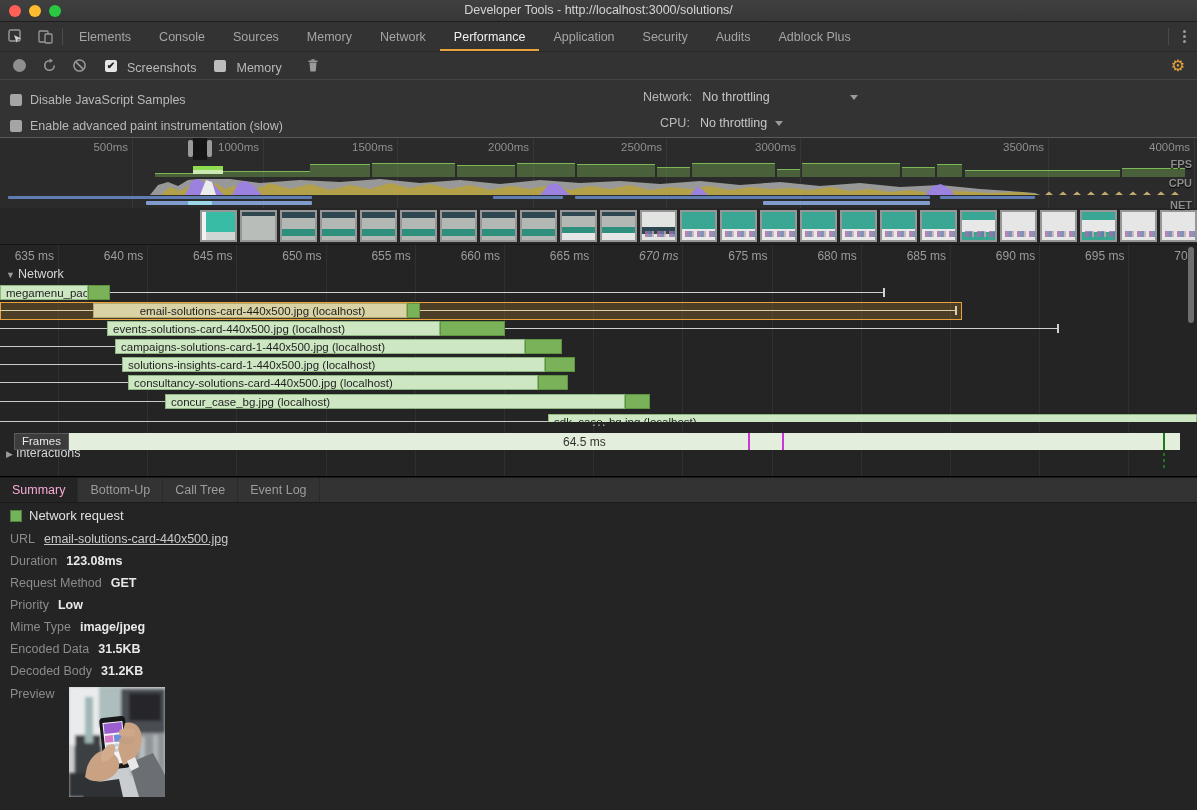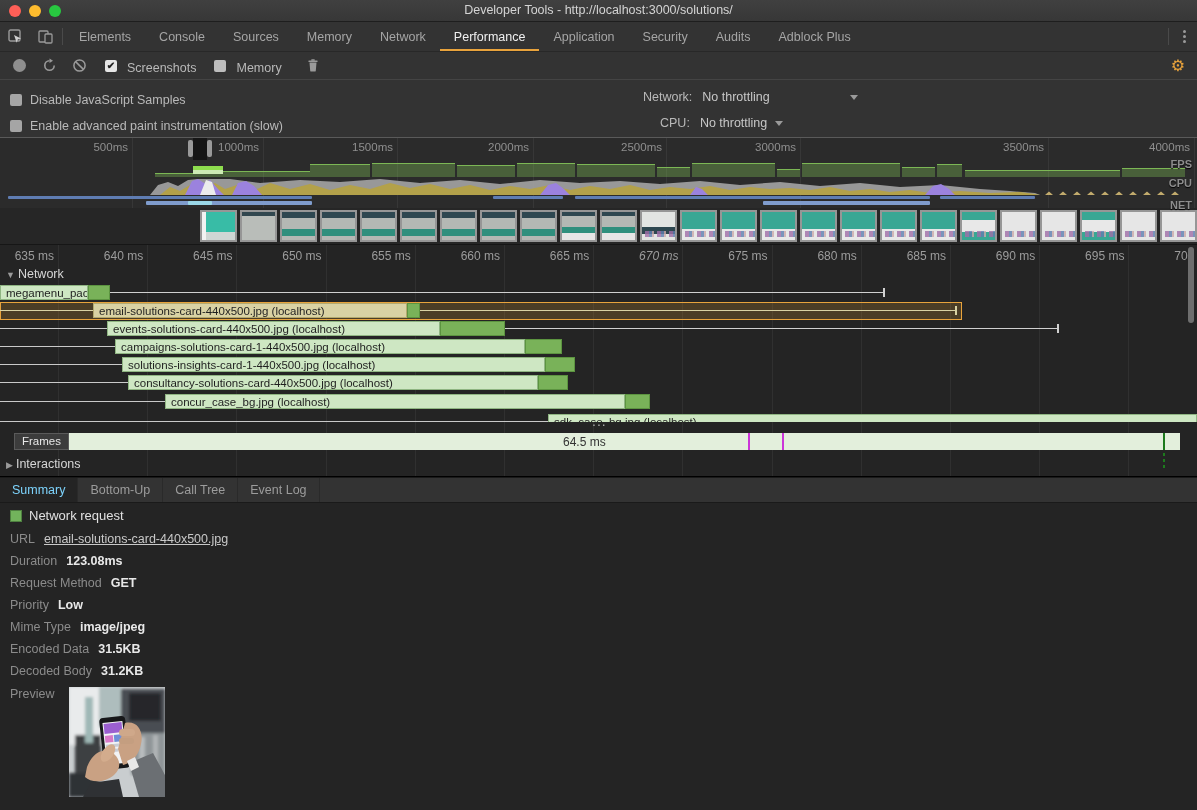--- a/index.html
+++ b/index.html
@@ -109,21 +109,21 @@
   .fmark.green{background:#1d7a1d;}
   .gdash{position:absolute;width:2px;background:repeating-linear-gradient(#1d7a1d 0 3px,transparent 3px 6px);}
   .inter-row{position:absolute;left:6px;font-size:12.5px;color:#d6d6d6;cursor:pointer;}
   .inter-row .tri{color:#9a9a9a;font-size:9px;margin-right:3px;}
 
   
   .btabs{position:absolute;left:0;top:477px;width:100%;height:26px;background:#333;
     border-top:1px solid #1a1a1a;border-bottom:1px solid #1a1a1a;display:flex;}
   .btab{padding:0 12px;display:flex;align-items:center;font-size:12.5px;color:#9c9c9c;
     border-right:1px solid #2a2a2a;cursor:pointer;}
-  .btab.active{background:#242424;color:#7dd3fc;}
+  .btab.active{background:#242424;color:#f9a8d4;}
 
   
   .summary{position:absolute;left:0;top:503px;width:100%;bottom:0;background:#242424;}
   .legend{position:absolute;left:10px;top:5px;display:flex;align-items:center;gap:7px;}
   .legend .swatch{width:12px;height:12px;background:#72b35c;border:1px solid #4e8040;}
   .legend .ltext{font-size:13px;color:#e0e0e0;}
   .field{position:absolute;left:10px;font-size:12.5px;color:#8b8b8b;white-space:nowrap;}
   .field .val{color:#e8e8e8;font-weight:bold;margin-left:9px;}
   .field .val.link{color:#c9c9c9;font-weight:normal;text-decoration:underline;cursor:pointer;}
   .preview-img{position:absolute;left:69px;top:184px;width:96px;height:110px;cursor:pointer;}
@@ -388,21 +388,21 @@
     <div id="net-rows">
         <div class="net-row" style="top: 40px;">
           <div class="pill green" style="left: 0px; width: 88px;">megamenu_pack...</div>
           <div class="seg" style="left: 88px; width: 22px;"></div>
           <div class="whisk" style="left: 110px; width: 773px;"></div>
           <div class="wtick" style="left: 883px;"></div>
         </div>
         <div class="net-row" style="top: 58px;">
           <div class="sel-outline" style="width: 962px;"></div>
           <div class="baseline" style="left: 0px; width: 93px; background: rgb(217, 210, 164);"></div>
-          <div class="pill tan" style="left: 93px; width: 314px;">email-solutions-card-440x500.jpg (localhost)</div>
+          <div class="pill tan" style="left: 93px; width: 314px; text-align: center;">email-solutions-card-440x500.jpg (localhost)</div>
           <div class="seg" style="left: 407px; width: 13px;"></div>
           <div class="whisk" style="left: 420px; width: 535px; background: rgb(217, 210, 164);"></div>
           <div class="wtick" style="left: 955px; background: rgb(217, 210, 164);"></div>
         </div>
         <div class="net-row" style="top: 76px;">
           <div class="baseline" style="left: 0px; width: 107px;"></div>
           <div class="pill green" style="left: 107px; width: 333px;">events-solutions-card-440x500.jpg (localhost)</div>
           <div class="seg" style="left: 440px; width: 65px;"></div>
           <div class="whisk" style="left: 505px; width: 552px;"></div>
           <div class="wtick" style="left: 1057px;"></div>
@@ -440,21 +440,21 @@
       <div class="frames-label">Frames</div>
       <div class="frames-dur" style="left:563px;">64.5 ms</div>
       <div id="frame-marks">
           <div class="fmark purple" style="left: 748px;"></div>
           <div class="fmark purple" style="left: 782px;"></div>
           <div class="fmark green" style="left: 1163px;"></div>
         </div>
     </div>
     <div class="gdash" style="top: 208px; height: 18px; left: 1163px;" id="green-dash"></div>
 
-    <div class="inter-row" style="top:212px;">
+    <div class="inter-row" style="top:201px;">
       <span class="tri">▶</span><span>Interactions</span>
     </div>
   </div>
 
   <div class="btabs" id="btabs">
       <div class="btab active">Summary</div>
       <div class="btab">Bottom-Up</div>
       <div class="btab">Call Tree</div>
       <div class="btab">Event Log</div>
     </div>

